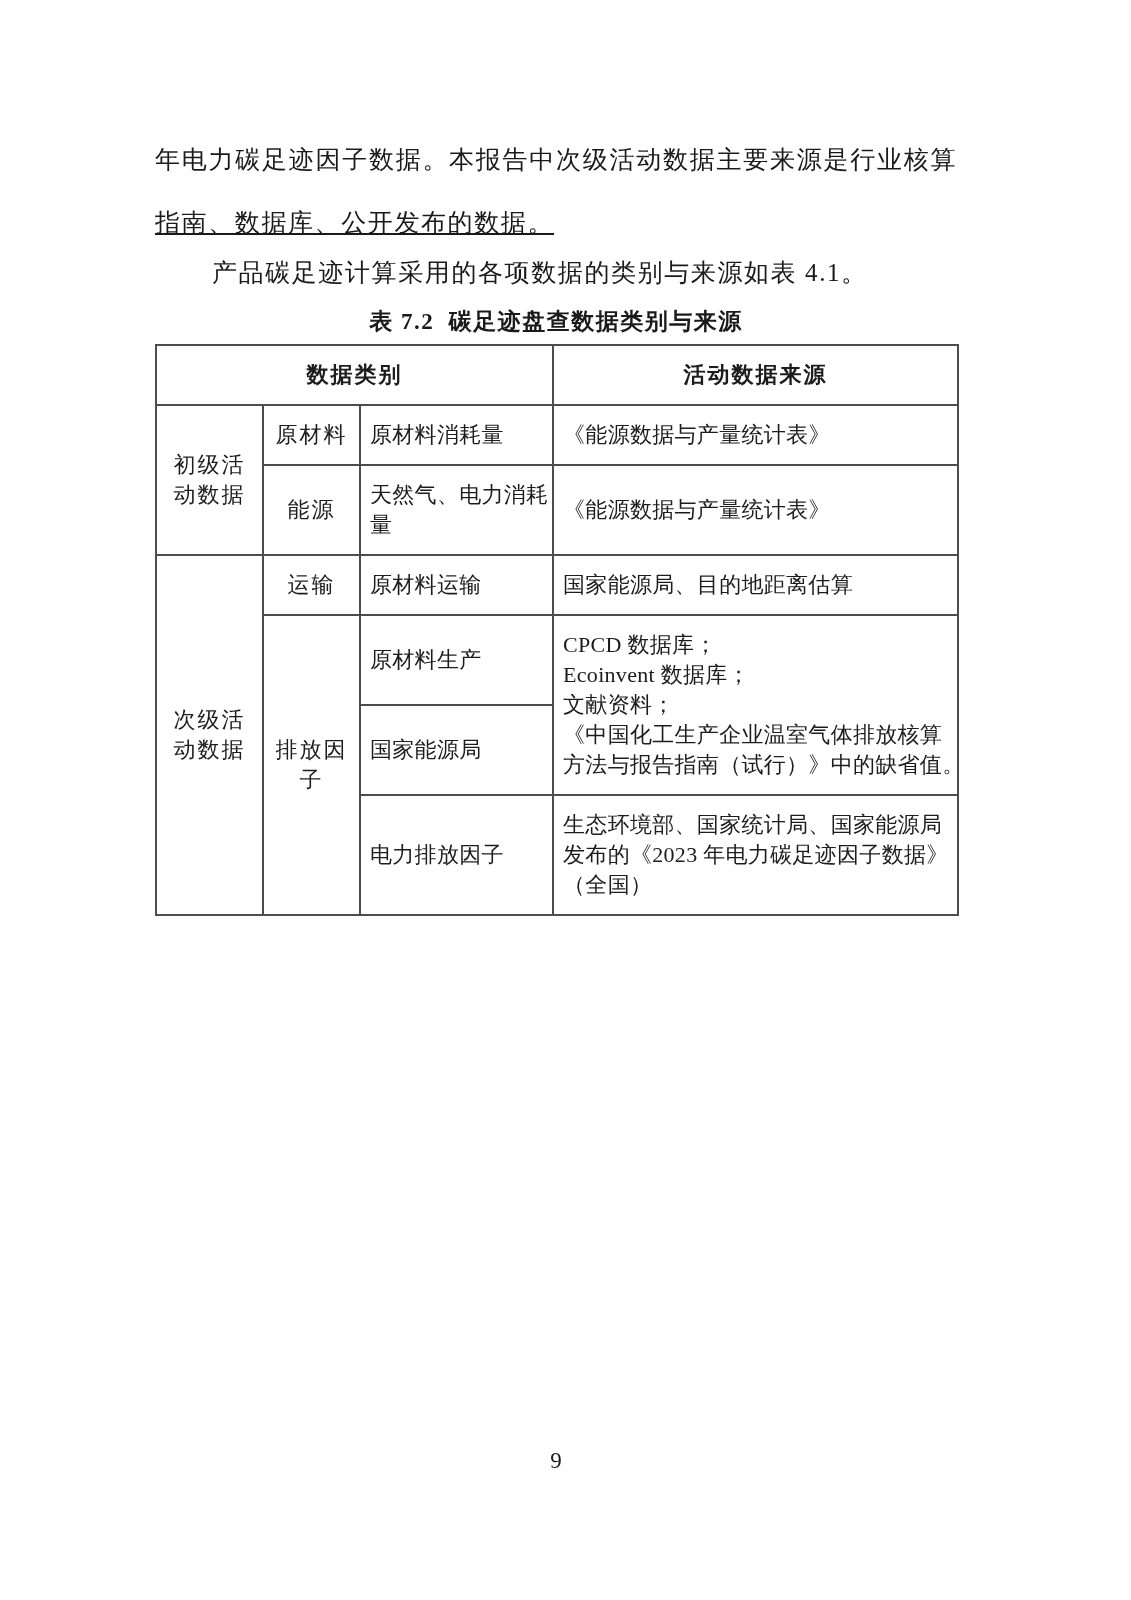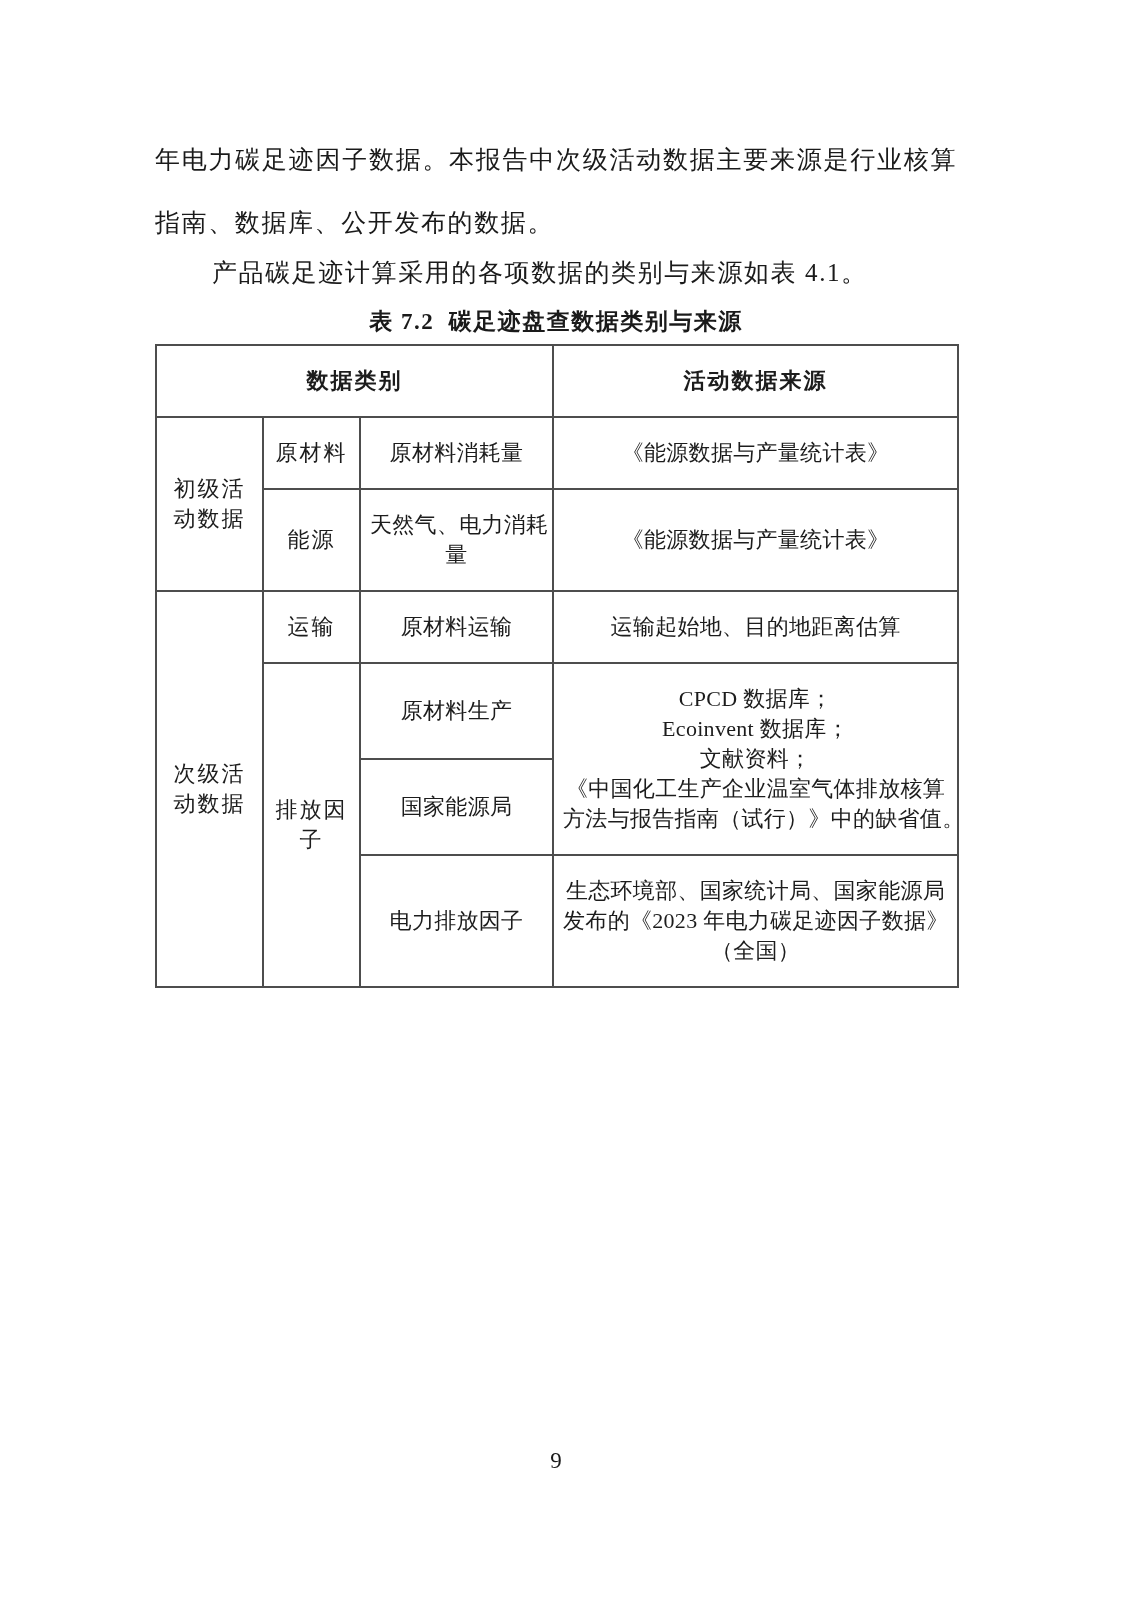--- a/index.html
+++ b/index.html
@@ -29,21 +29,21 @@
     line-height: 34px;
     letter-spacing: 1.6px;
     white-space: pre;
   }
   .body-line.justify-full {
     white-space: normal;
     text-align: justify;
     text-align-last: justify;
   }
   .body-line.line1 { top: 143px; }
-  .body-line.line2 { top: 206px; }
+  .body-line.line2 { top: 206px; text-decoration: underline; }
   .body-line.para2 { top: 256px; padding-left: 57px; width: 745px; }
   .table-title {
     position: absolute;
     top: 306px;
     left: 0;
     width: 802px;
     margin: 0;
     font-size: 23px;
     font-weight: bold;
     text-align: center;
@@ -57,37 +57,37 @@
     width: 802px;
     border-collapse: collapse;
     table-layout: fixed;
     font-size: 22px;
     line-height: 30px;
     color: #1c1c1c;
   }
   table.data-table td {
     border: 2px solid #4d4d4d;
     vertical-align: middle;
-    padding: 20px 9px;
+    padding: 14px 9px;
     overflow: hidden;
   }
   td.hdr {
     font-weight: bold;
     text-align: center;
     letter-spacing: 2px;
     white-space: pre-line;
   }
   td.c1, td.c2 {
     text-align: center;
     letter-spacing: 2px;
     white-space: pre-line;
     padding: 2px 4px;
   }
   td.c3, td.c4 {
-    text-align: center;
+    text-align: left;
     letter-spacing: 0.3px;
     white-space: pre;
   }
   td.border-light {
     border-bottom-color: #8c8c8c;
   }
   .page-number {
     position: absolute;
     top: 1448px;
     left: 0;
@@ -132,21 +132,21 @@
       <td class="c2">能源</td>
       <td class="c3">天然气、电力消耗
 量</td>
       <td class="c4">《能源数据与产量统计表》</td>
     </tr>
     <tr style="height:54px">
       <td rowspan="4" class="c1">次级活
 动数据</td>
       <td class="c2">运输</td>
       <td class="c3">原材料运输</td>
-      <td class="c4">运输起始地、目的地距离估算</td>
+      <td class="c4">国家能源局、目的地距离估算</td>
     </tr>
     <tr style="height:78px">
       <td rowspan="3" class="c2">排放因
 子</td>
       <td class="c3 border-light">原材料生产</td>
       <td rowspan="2" class="c4">CPCD 数据库；
 Ecoinvent 数据库；
 文献资料；
 《中国化工生产企业温室气体排放核算
 方法与报告指南（试行）》中的缺省值。</td>

